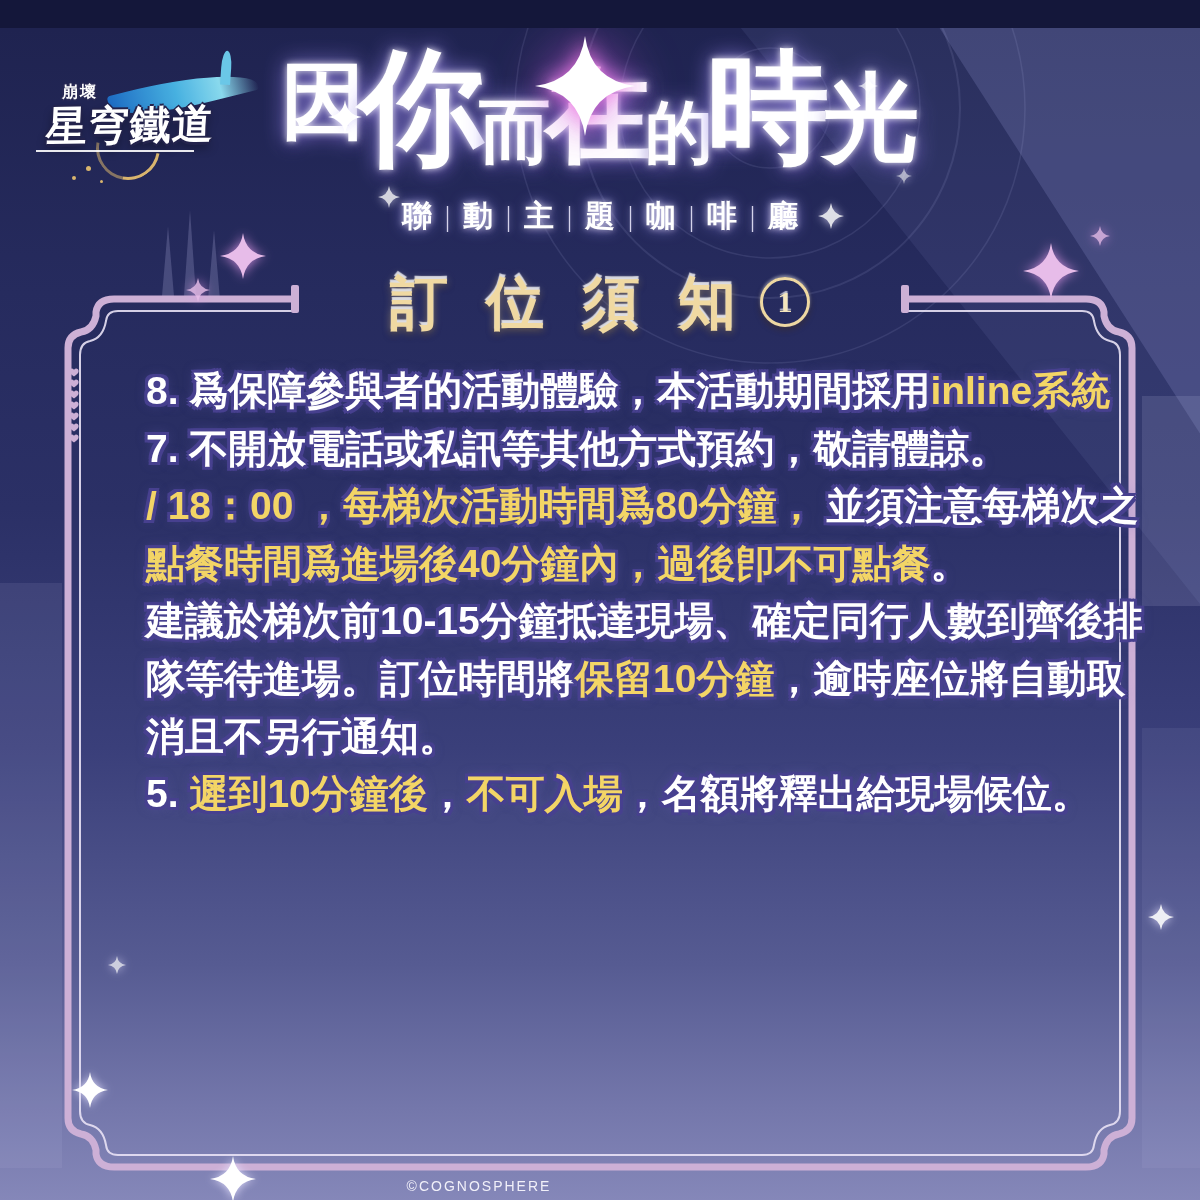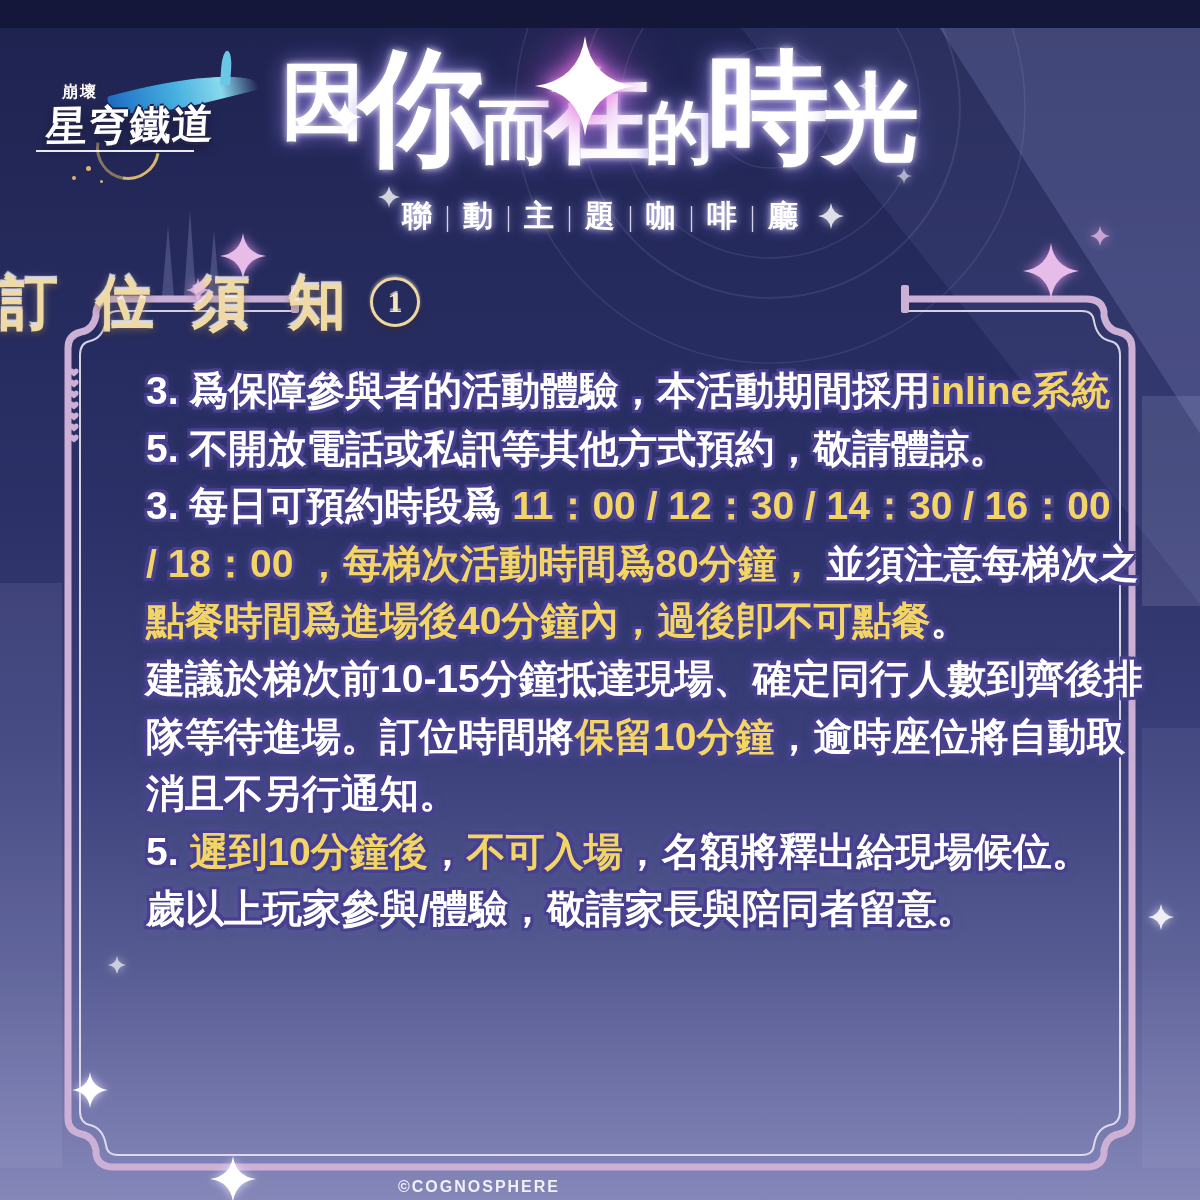--- a/index.html
+++ b/index.html
@@ -52,21 +52,21 @@
   .t-ch-4{font-size:68px;transform:translateY(56px);}
   .t-ch-5{font-size:122px;transform:translateY(2px);}
   .t-ch-6{font-size:96px;transform:translateY(26px);}
   
   .subtitle{position:absolute;left:0;top:168px;width:1200px;display:flex;justify-content:center;align-items:center;
     gap:13px;font-family:"Liberation Serif","DejaVu Serif",serif;font-weight:bold;color:#fff;pointer-events:none;}
   .sub-ch{font-size:30px;text-shadow:0 0 6px rgba(255,255,255,.7),0 0 14px rgba(160,150,255,.8),1px 2px 4px rgba(30,25,80,.7);}
   .sub-sep{font-size:25px;opacity:.9;color:#e9e6fb;transform:scaleY(1.15);font-weight:normal;
     text-shadow:0 0 6px rgba(200,195,255,.8);}
   
-  .heading-row{position:absolute;left:0;top:238px;width:1200px;height:76px;display:flex;
+  .heading-row{position:absolute;left:0;top:238px;width:1200px;height:76px;display:flex;justify-content:center;
     align-items:center;}
   .heading-text{font-family:"Liberation Serif","DejaVu Serif",serif;font-weight:bold;font-size:58px;
     color:var(--gold,#f0d9a2);letter-spacing:38px;margin-right:-24px;
     text-shadow:0 -3px 1px rgba(255,255,255,.8),0 0 8px rgba(255,244,210,.35),0 3px 7px rgba(70,45,15,.5);}
   .badge{display:inline-flex;width:44px;height:44px;border:3px solid #eed8a2;border-radius:50%;
     justify-content:center;align-items:center;margin-left:10px;transform:translateY(-2px);
     box-shadow:0 -2px 3px rgba(255,255,255,.4),0 3px 6px rgba(70,45,15,.4);}
   .badge span{font-size:30px;font-weight:bold;color:#f4e6bd;font-family:"Liberation Serif",serif;
     text-shadow:0 -2px 1px rgba(255,255,255,.7);}
   
@@ -74,21 +74,21 @@
   .rule-line{height:57.6px;line-height:57.6px;font-size:39px;font-weight:bold;white-space:nowrap;}
   .c-w{color:var(--white,#ffffff);
     text-shadow:-3px -3px 0 var(--outline,#47408f),3px -3px 0 var(--outline,#47408f),-3px 3px 0 var(--outline,#47408f),
     3px 3px 0 var(--outline,#47408f),-3px 0 0 var(--outline,#47408f),3px 0 0 var(--outline,#47408f),
     0 -3px 0 var(--outline,#47408f),0 3px 0 var(--outline,#47408f),0 0 12px rgba(110,100,190,.55);}
   .c-y{color:var(--yellow,#f3d566);
     text-shadow:-3px -3px 0 var(--outline,#47408f),3px -3px 0 var(--outline,#47408f),-3px 3px 0 var(--outline,#47408f),
     3px 3px 0 var(--outline,#47408f),-3px 0 0 var(--outline,#47408f),3px 0 0 var(--outline,#47408f),
     0 -3px 0 var(--outline,#47408f),0 3px 0 var(--outline,#47408f),0 0 12px rgba(110,100,190,.55);}
   
-  .footer{position:absolute;left:0;top:1150px;width:958px;text-align:center;font-size:16px;font-weight:bold;
+  .footer{position:absolute;left:0;top:1150px;width:958px;text-align:center;font-size:14px;font-weight:normal;
     letter-spacing:2px;color:#f7f6fd;opacity:.95;}
   
   .sparkle{position:absolute;pointer-events:none;}
   .sparkle path{fill:#fff;}
   .sp-pink path{fill:#e7bce9;}
   .sp-pink{filter:drop-shadow(0 0 6px rgba(222,150,230,.9));}
   .sp-white{filter:drop-shadow(0 0 5px rgba(230,225,255,.95));}
   .sp-big{filter:drop-shadow(0 0 10px rgba(240,120,225,.95)) drop-shadow(0 0 26px rgba(200,90,220,.8));}
 </style>
 </head>
@@ -178,30 +178,28 @@
     </div>
 
   <div class="heading-row">
     <span class="heading-text">訂位須知</span>
     <span class="badge">
         <span>1</span>
       </span>
   </div>
 
   <div class="rules">
-      <div class="rule-line"><span class="c-w">3. 爲保障參與者的活動體驗，本活動期間採用</span><span class="c-y">inline系統</span></div>
-      <div class="rule-line"><span class="c-w">5. 不開放電話或私訊等其他方式預約，敬請體諒。</span></div>
-      <div class="rule-line"><span class="c-w">3. 每日可預約時段爲 </span><span class="c-y">11：00 / 12：30 / 14：30 / 16：00</span></div>
+      <div class="rule-line"><span class="c-w">8. 爲保障參與者的活動體驗，本活動期間採用</span><span class="c-y">inline系統</span></div>
+      <div class="rule-line"><span class="c-w">7. 不開放電話或私訊等其他方式預約，敬請體諒。</span></div>
       <div class="rule-line"><span class="c-y">/ 18：00 ，每梯次活動時間爲80分鐘，</span><span class="c-w"> 並須注意每梯次之</span></div>
       <div class="rule-line"><span class="c-y">點餐時間爲進場後40分鐘內，過後卽不可點餐</span><span class="c-w">。</span></div>
       <div class="rule-line"><span class="c-w">建議於梯次前10-15分鐘抵達現場、確定同行人數到齊後排</span></div>
       <div class="rule-line"><span class="c-w">隊等待進場。訂位時間將</span><span class="c-y">保留10分鐘</span><span class="c-w">，逾時座位將自動取</span></div>
       <div class="rule-line"><span class="c-w">消且不另行通知。</span></div>
       <div class="rule-line"><span class="c-w">5. </span><span class="c-y">遲到10分鐘後</span><span class="c-w">，</span><span class="c-y">不可入場</span><span class="c-w">，名額將釋出給現場候位。</span></div>
-      <div class="rule-line"><span class="c-w">歲以上玩家參與/體驗，敬請家長與陪同者留意。</span></div>
     </div>
 
   <div class="footer">©COGNOSPHERE</div>
 
   <svg class="sparkle sp-big" style="left:535px;top:8px;width:100px;height:100px;" viewBox="0 0 100 100">
       <path d="M50 0 Q56 44 100 50 Q56 56 50 100 Q44 56 0 50 Q44 44 50 0 Z"></path>
     </svg>
   <svg class="sparkle sp-white" style="left:328px;top:72px;width:34px;height:34px;" viewBox="0 0 100 100">
       <path d="M50 0 Q56 44 100 50 Q56 56 50 100 Q44 56 0 50 Q44 44 50 0 Z"></path>
     </svg>

